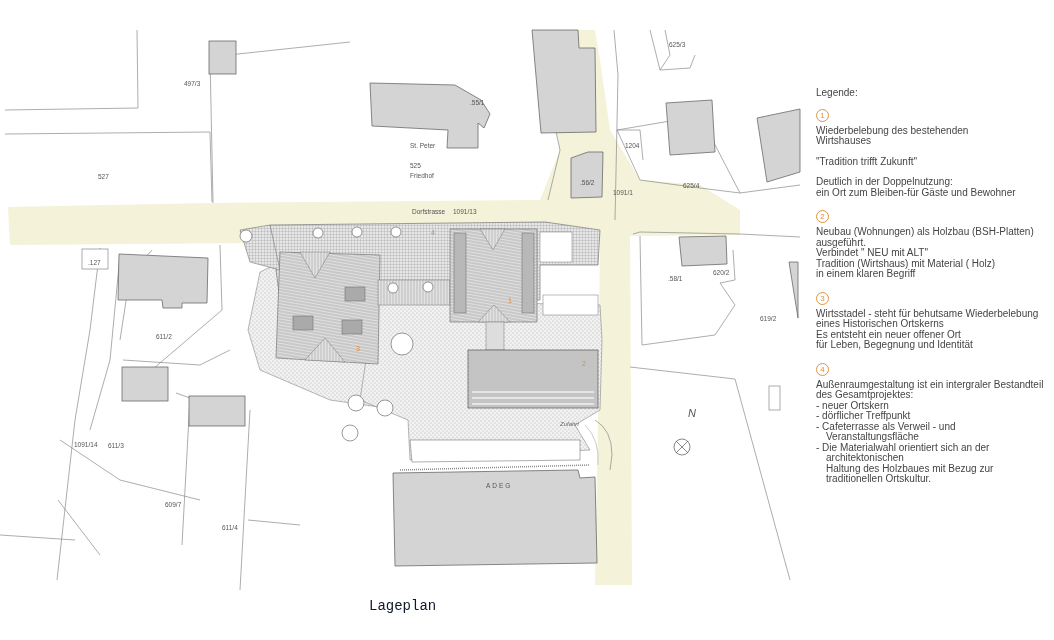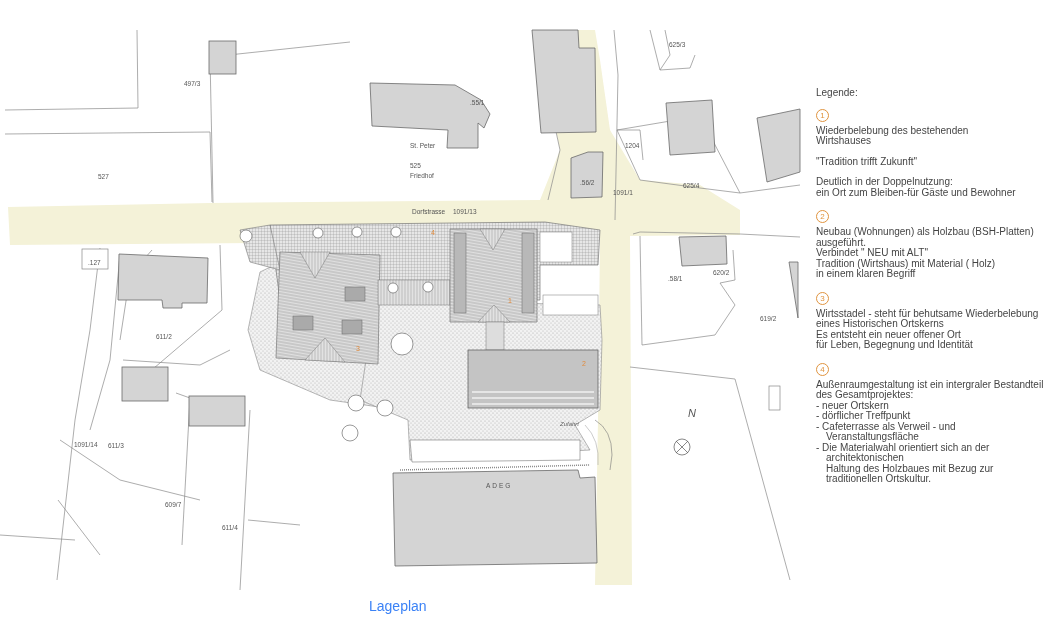--- a/index.html
+++ b/index.html
@@ -7,21 +7,21 @@
   #plan{position:absolute;left:0;top:0;width:810px;height:600px;}
   .lbl{font-family:"Liberation Sans",sans-serif;font-size:6.5px;fill:#555;}
   .lbl-s{font-family:"Liberation Sans",sans-serif;font-size:6px;fill:#666;}
   .num{font-family:"Liberation Sans",sans-serif;font-size:7px;fill:#e08a3c;}
   #legend{position:absolute;left:816px;top:88px;width:240px;font-size:10px;line-height:10.5px;color:#444;}
   #legend .title{margin-bottom:10px;}
   .leg-num{display:inline-block;width:11px;height:11px;border:1px solid #e0943f;border-radius:50%;color:#e0943f;font-size:8px;line-height:11px;text-align:center;margin-bottom:4px;}
   .leg-item{margin-bottom:12px;}
   .leg-line{white-space:nowrap;}
   .gap{height:10px;}
-  #caption{position:absolute;left:369px;top:598px;font-size:14px;color:#3b82f6;}
+  #caption{position:absolute;left:369px;top:598px;font-size:14px;color:#0f172a;font-family:Liberation Mono, monospace;}
 </style>
 </head>
 <body>
 
 <svg id="plan" viewBox="0 0 810 600" xmlns="http://www.w3.org/2000/svg">
   <defs>
     <pattern id="grid" width="3" height="3" patternUnits="userSpaceOnUse">
       <rect width="3" height="3" fill="#e6e6e6"></rect>
       <path d="M0 0H3M0 0V3" stroke="#8a8a8a" stroke-width="0.5"></path>
     </pattern>

